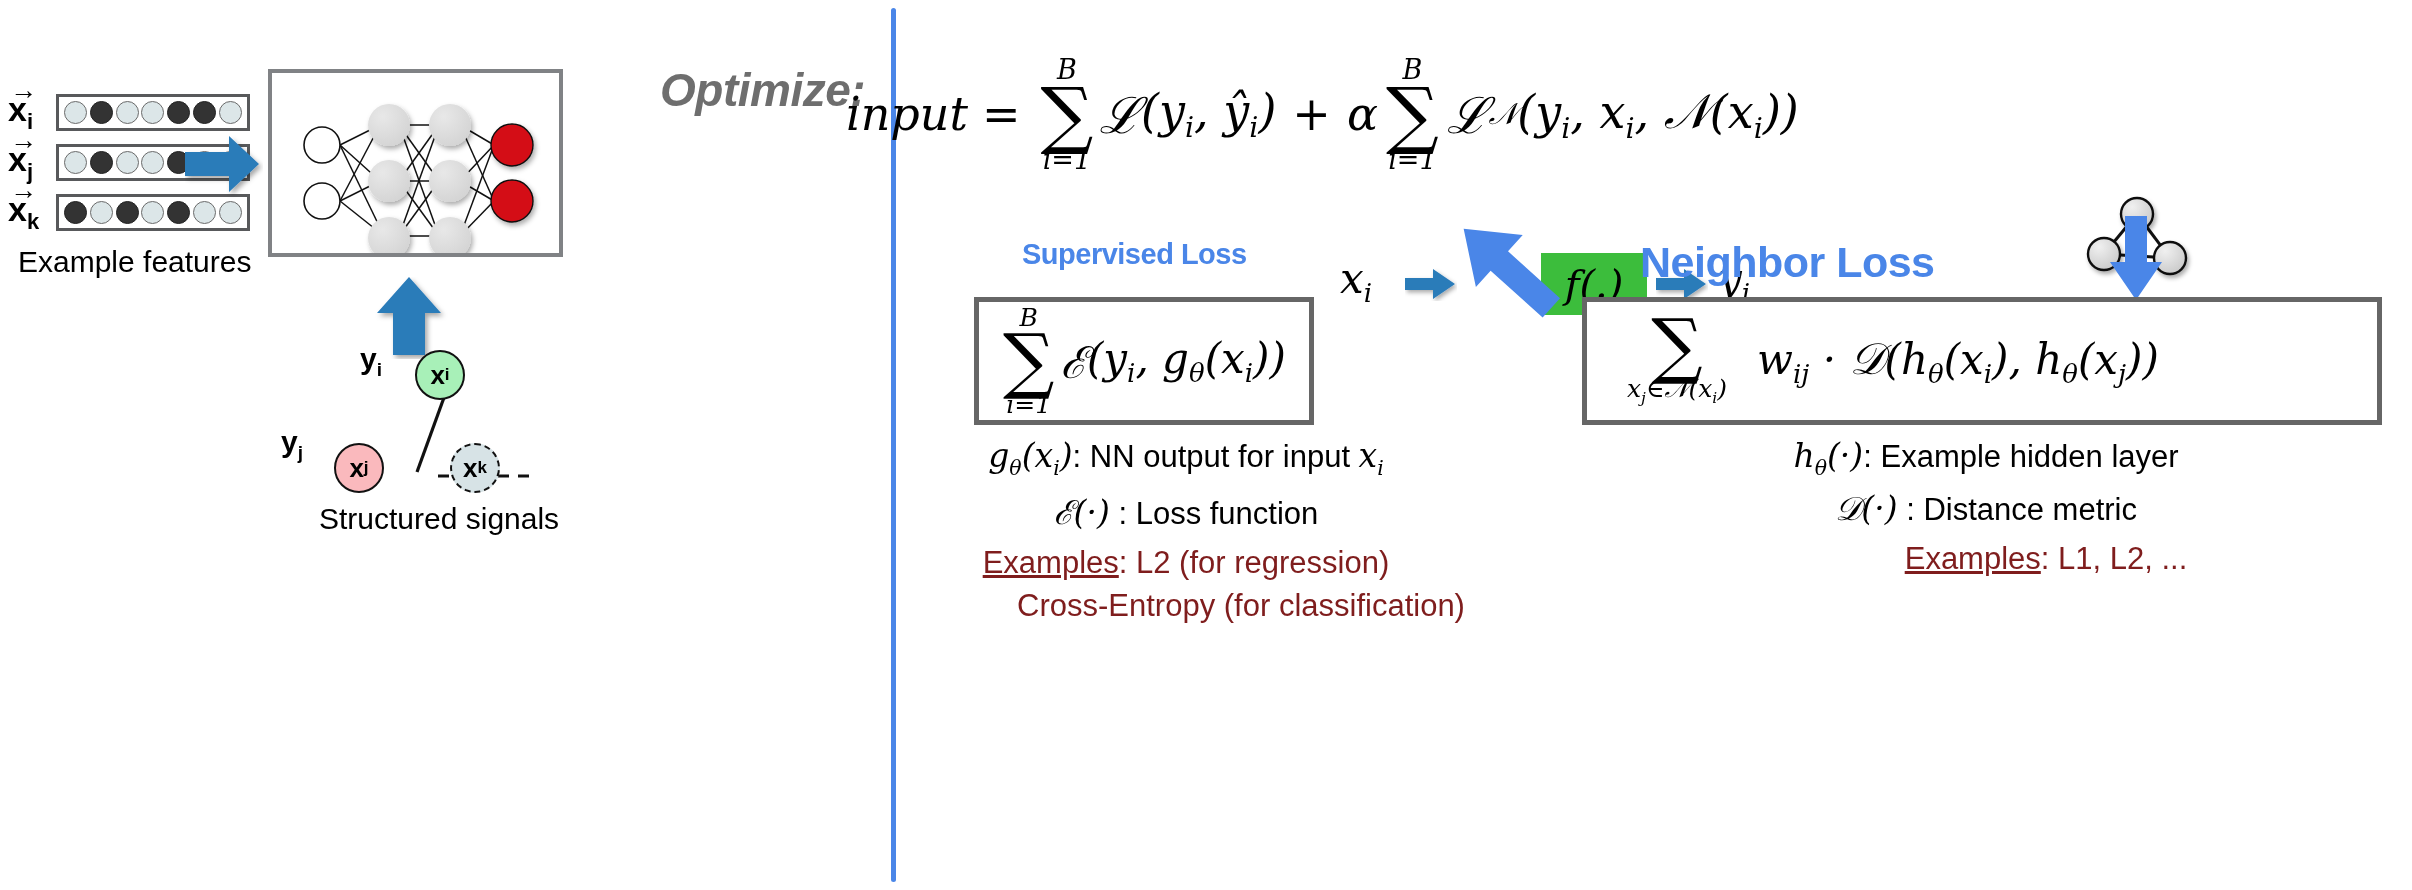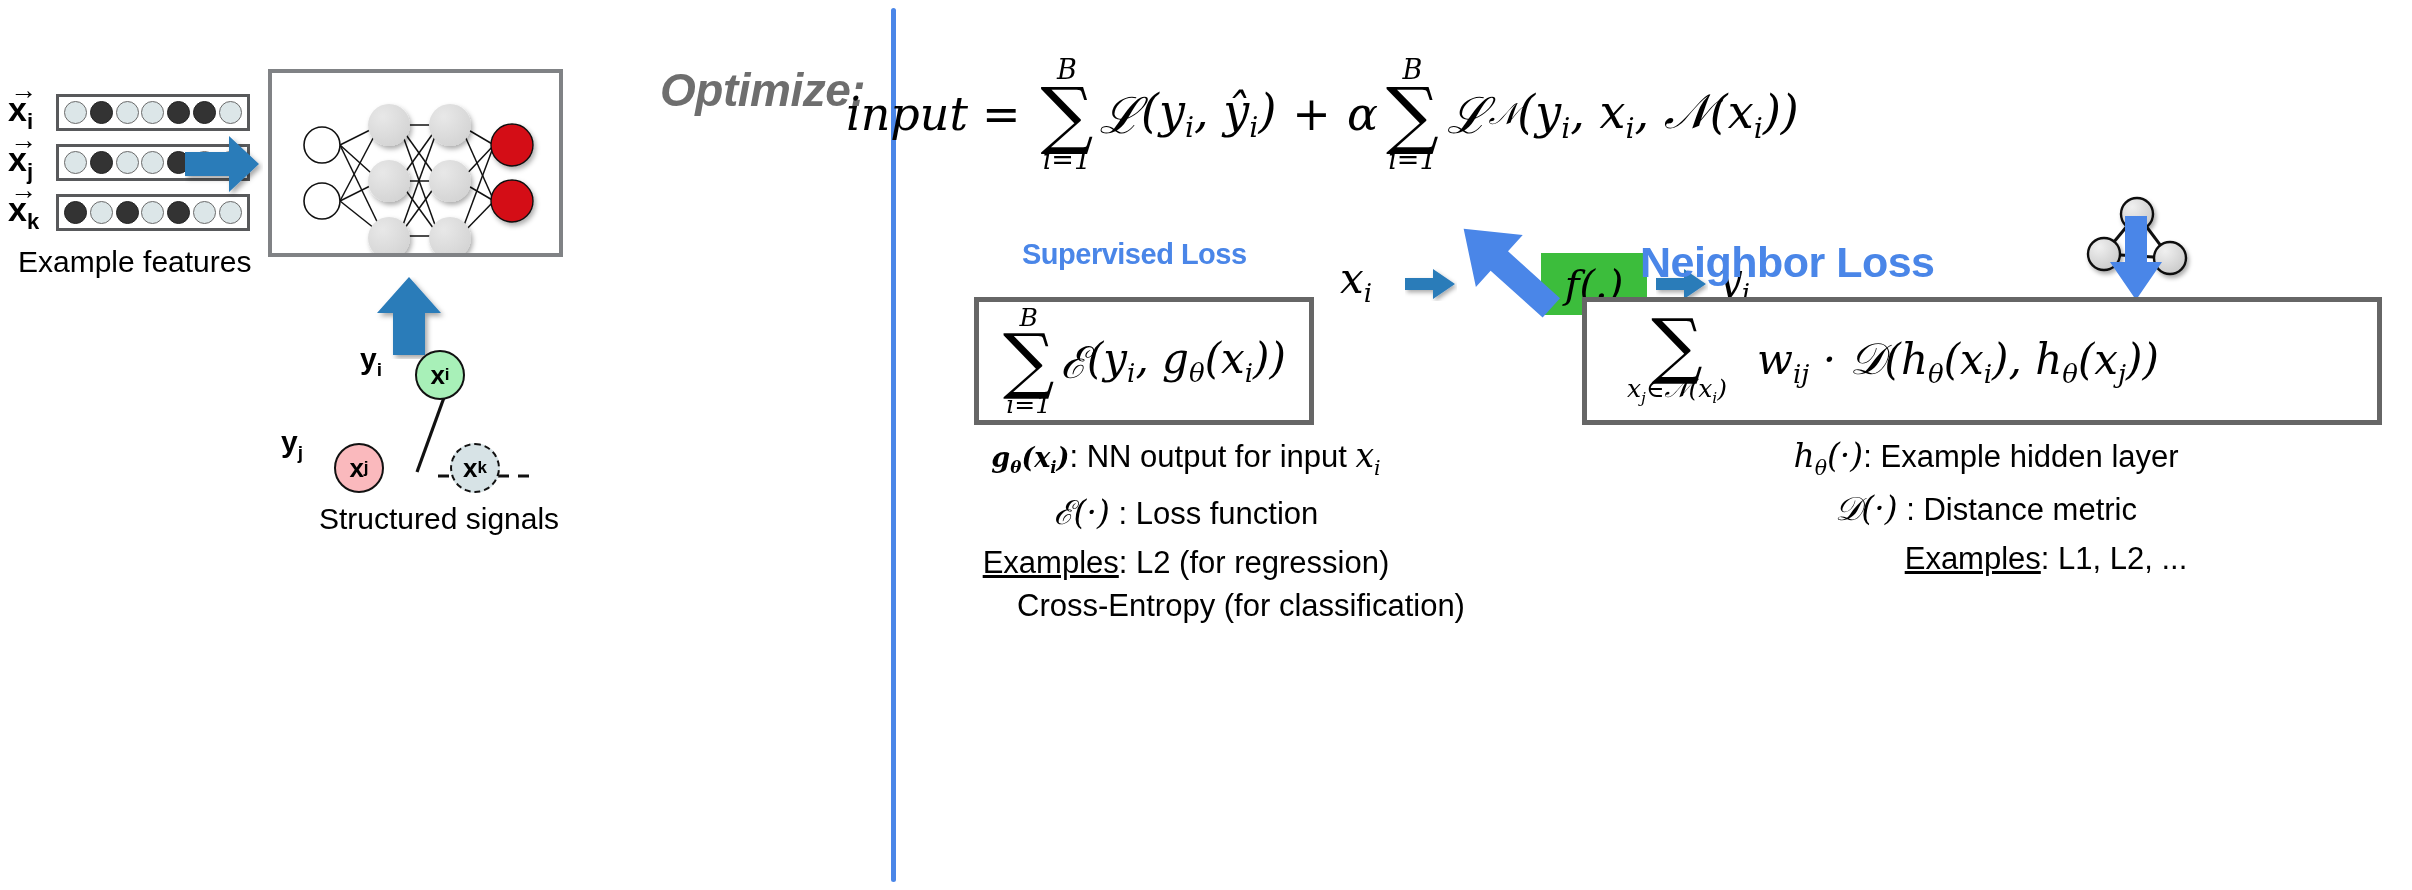--- a/index.html
+++ b/index.html
@@ -46,21 +46,21 @@
   .sigma{font-family:"DejaVu Serif",serif;font-style:normal;line-height:.85;}
 
   .cal{font-family:"DejaVu Serif","Liberation Serif",serif;font-style:italic;}
 
   .bluebold{color:#4a86e8;font-weight:bold;font-family:"Liberation Sans",sans-serif;letter-spacing:-.5px;}
 
   .lossbox{box-sizing:border-box;border:5px solid #666666;background:#fff;
            display:flex;align-items:center;}
 
   .legend-line{white-space:nowrap;color:#000;font-size:31px;font-family:"Liberation Sans",sans-serif;}
-  .legend-green{color:#000000;}
+  .legend-green{color:#7f1d1d;}
   .uline{text-decoration:underline;}
 
   #greenbox{left:1541px;top:237px;width:106px;height:62px;background:#3cbd3c;
             display:flex;align-items:center;justify-content:center;}
 
   .sub-i{font-size:.62em;vertical-align:sub;}
 </style>
 </head>
 <body>
 
@@ -301,21 +301,21 @@
         <span class="sigma" style="font-size:72px;">∑</span>
         <span class="lim" style="font-size:25px;">i=1</span>
       </span>
       <span class="cal" style="font-size:44px;">ℰ</span>
         <span>(<i>y</i><span class="sub-i">i</span>, <i>g</i><span class="sub-i">θ</span>(<i>x</i><span class="sub-i">i</span>))</span>
     </div>
   </div>
 
   <div class="abs" style="left:0px;top:420px;width:580px;text-align:center;">
     <div class="legend-line" style="margin-bottom:9px;">
-      <span class="mathserif" style="font-size:27px;font-weight:bold;">g<span class="sub-i">θ</span>(<i>x</i><span class="sub-i">i</span>)</span><span>: NN output for input </span><span class="mathserif" style="font-size:33px;">x<span class="sub-i">i</span></span>
+      <span class="mathserif" style="font-size:33px;">g<span class="sub-i">θ</span>(<i>x</i><span class="sub-i">i</span>)</span><span>: NN output for input </span><span class="mathserif" style="font-size:33px;">x<span class="sub-i">i</span></span>
     </div>
     <div class="legend-line" style="margin-bottom:11px;">
       <span class="mathserif" style="font-size:33px;">ℰ(·)</span><span> : Loss function</span>
     </div>
     <div class="legend-line legend-green" style="margin-bottom:7px;">
       <span class="uline">Examples</span><span>: L2 (for regression)</span>
     </div>
     <div class="legend-line legend-green" style="padding-left:110px;">Cross-Entropy (for classification)</div>
   </div>
 

